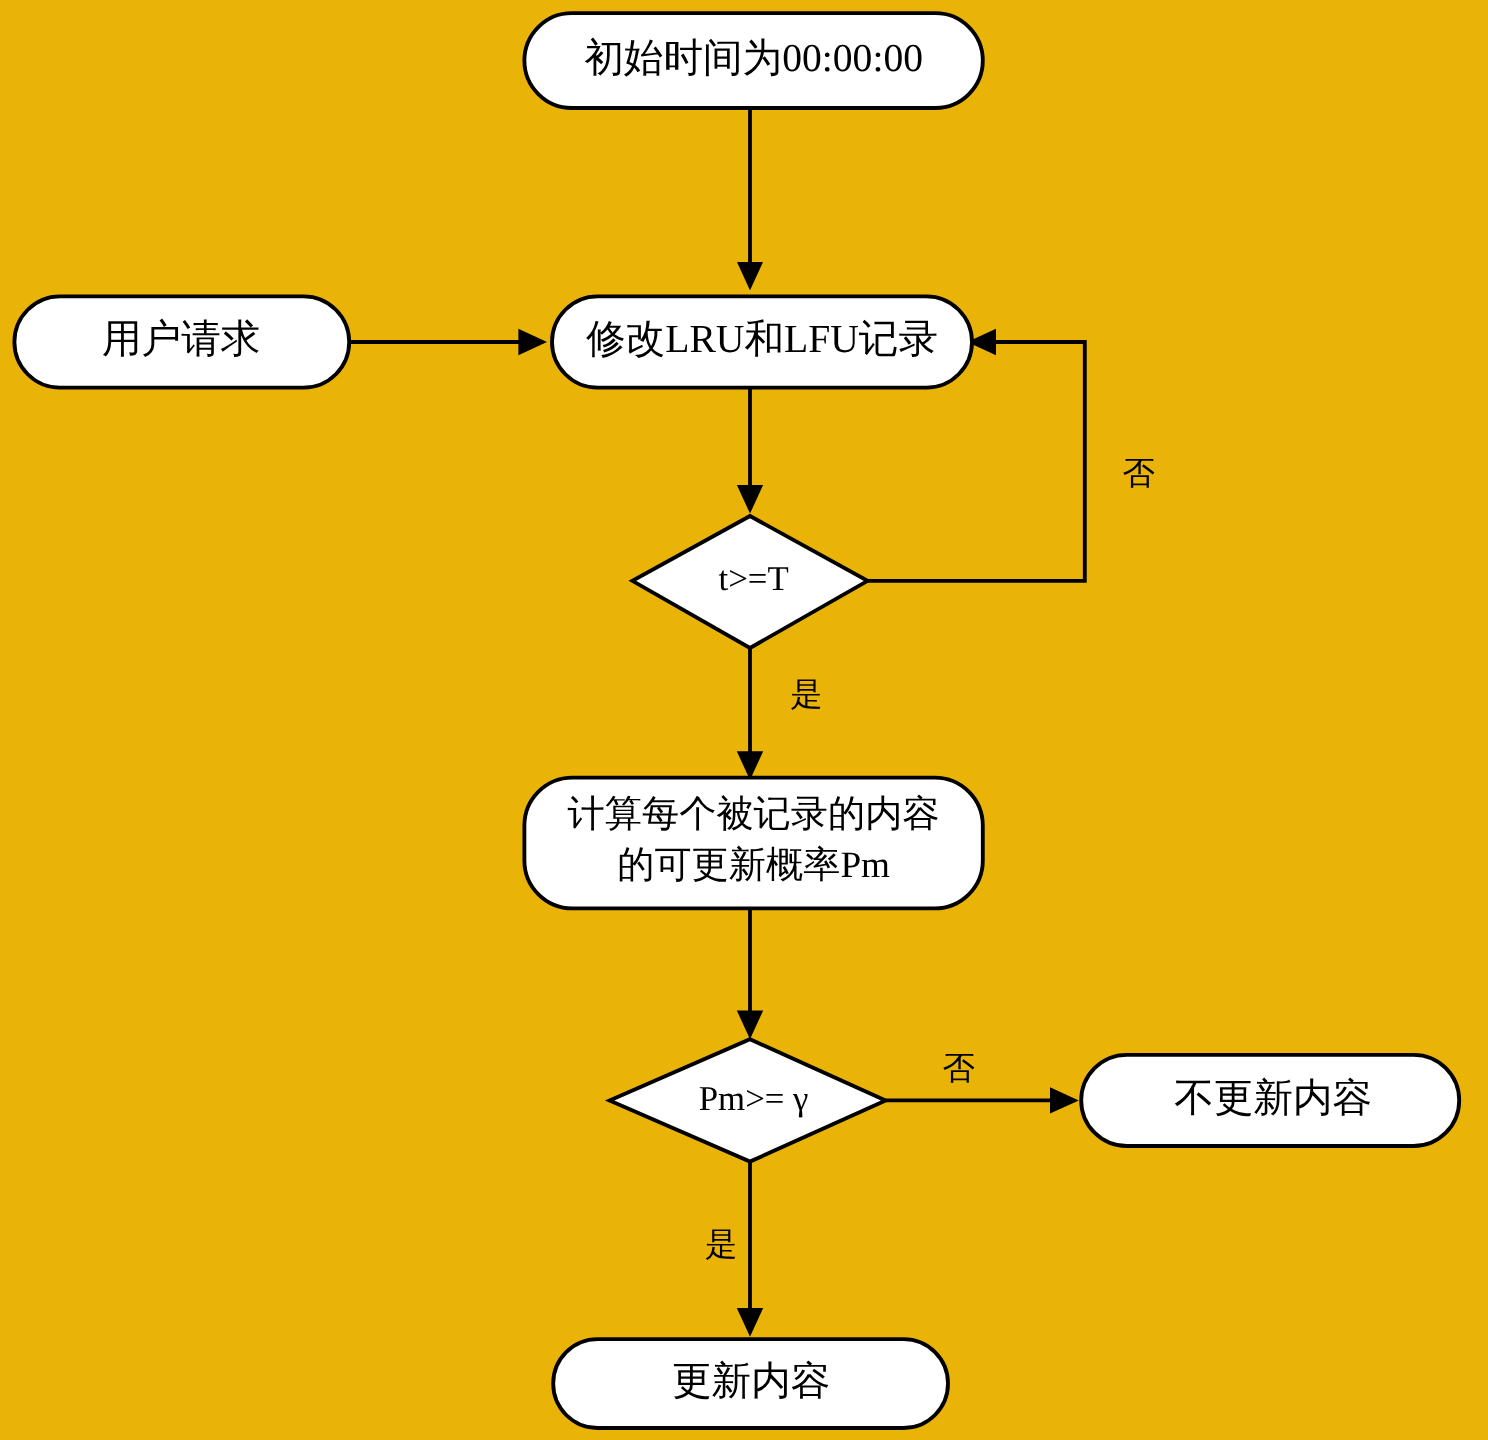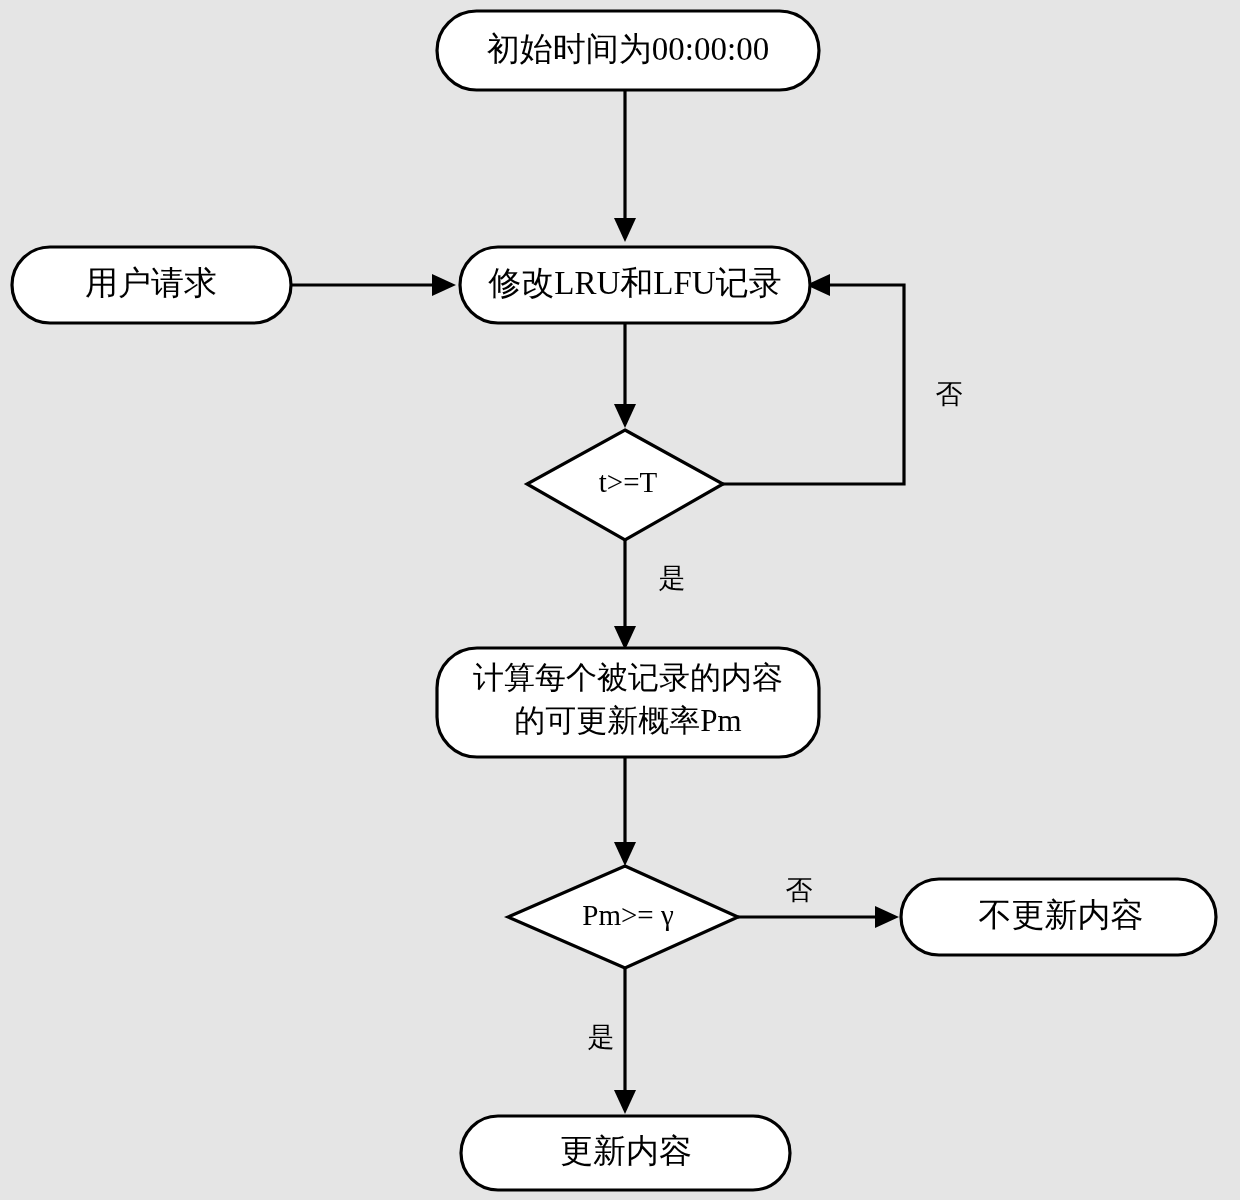--- a/index.html
+++ b/index.html
@@ -7,21 +7,21 @@
     padding: 0;
     background: #ffffff;
   }
   body {
     font-family: "Liberation Serif", "DejaVu Serif", serif;
   }
   #flowchart-canvas {
     position: relative;
     width: 1240px;
     height: 1200px;
-    background: #e5e5e5;
+    background: #eab308;
     overflow: hidden;
   }
   #flow-svg {
     position: absolute;
     top: 0;
     left: 0;
     width: 1240px;
     height: 1200px;
   }
   .node-text {

